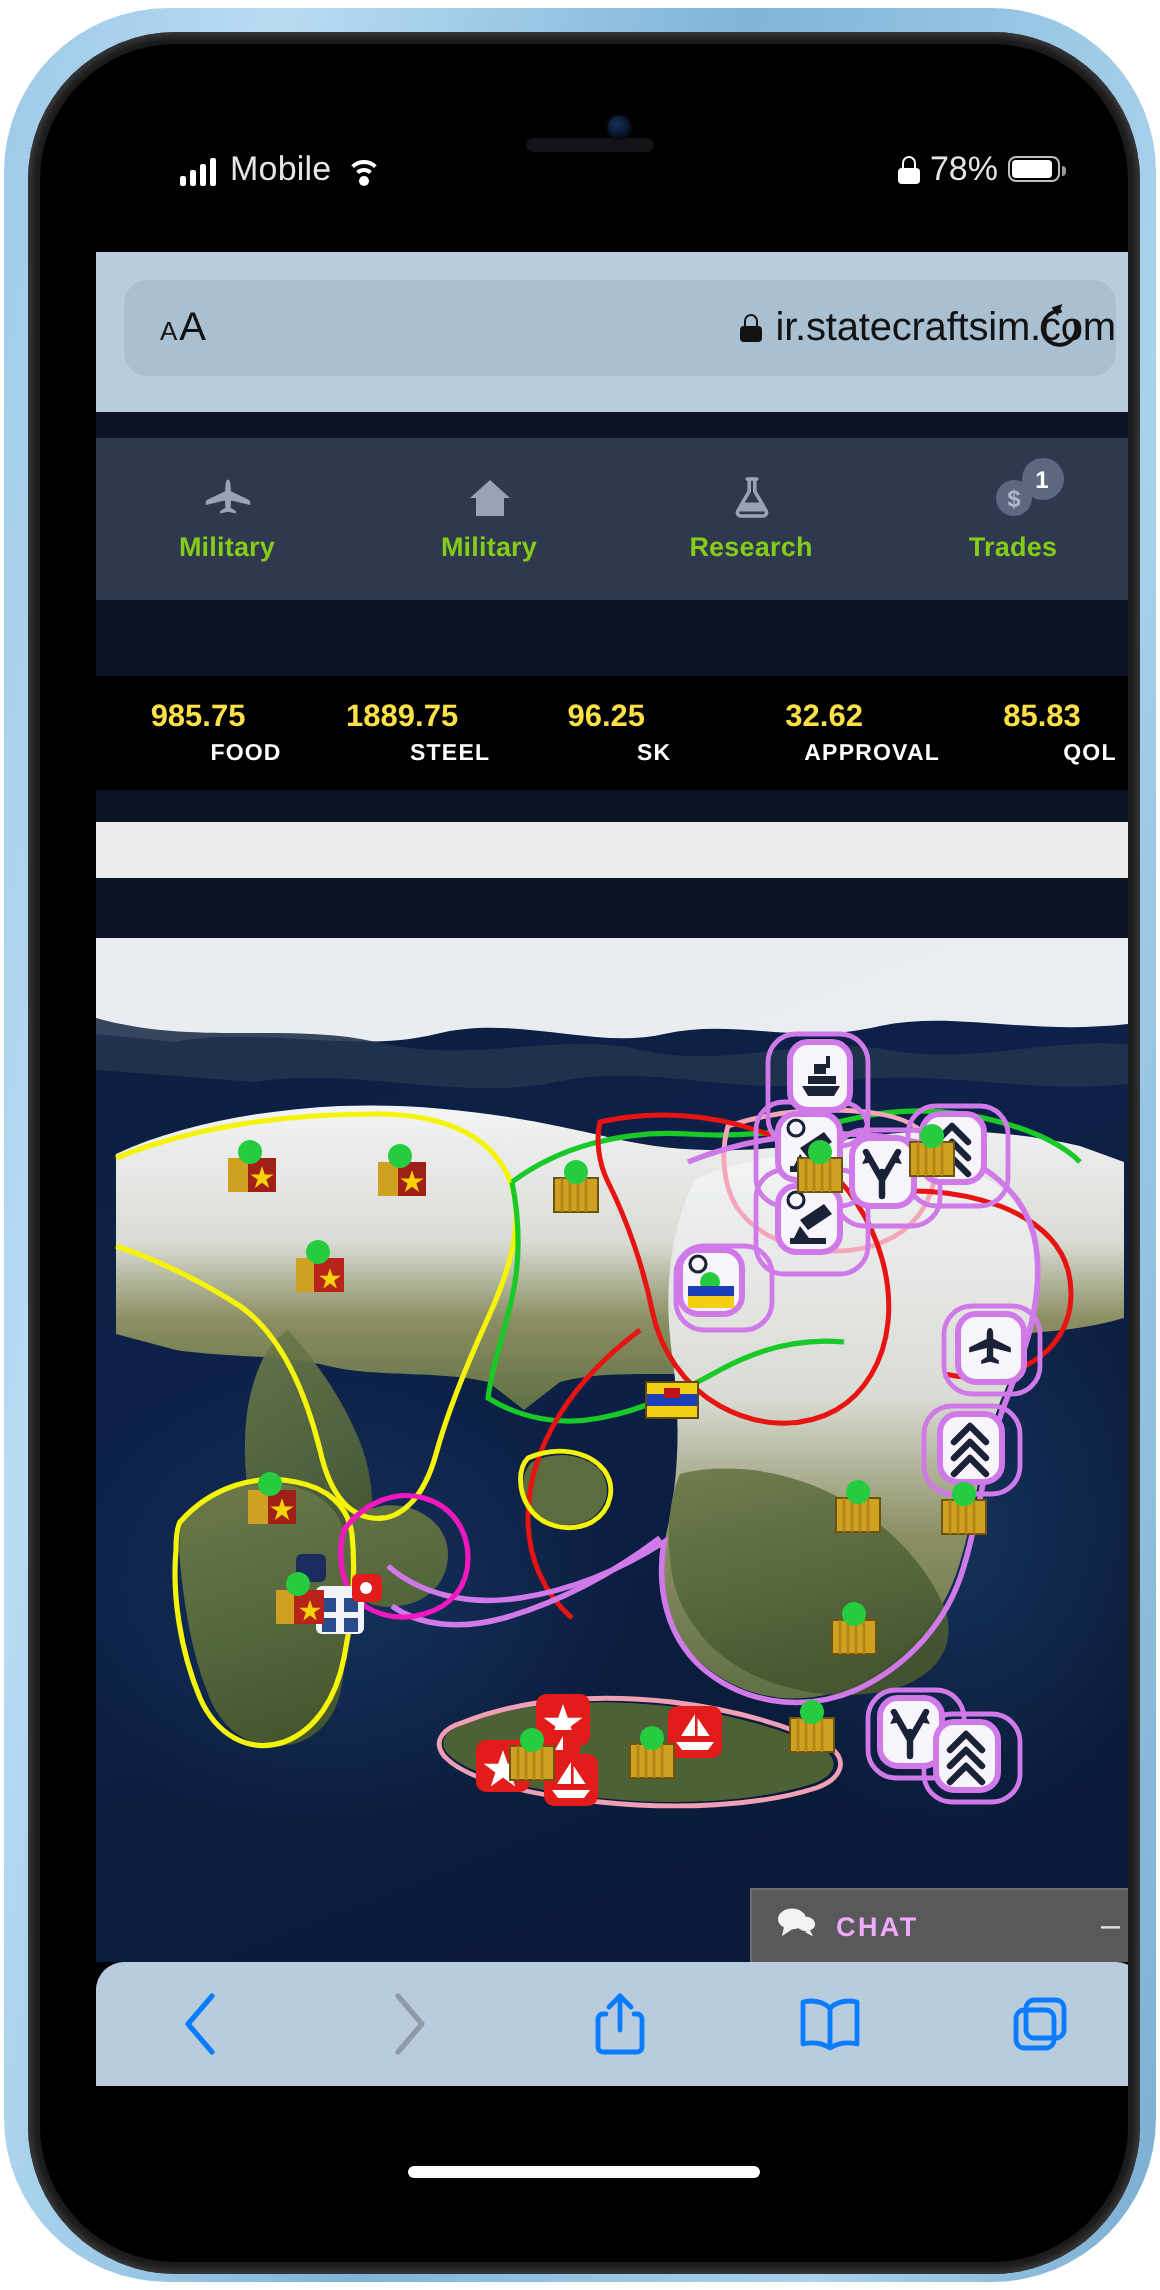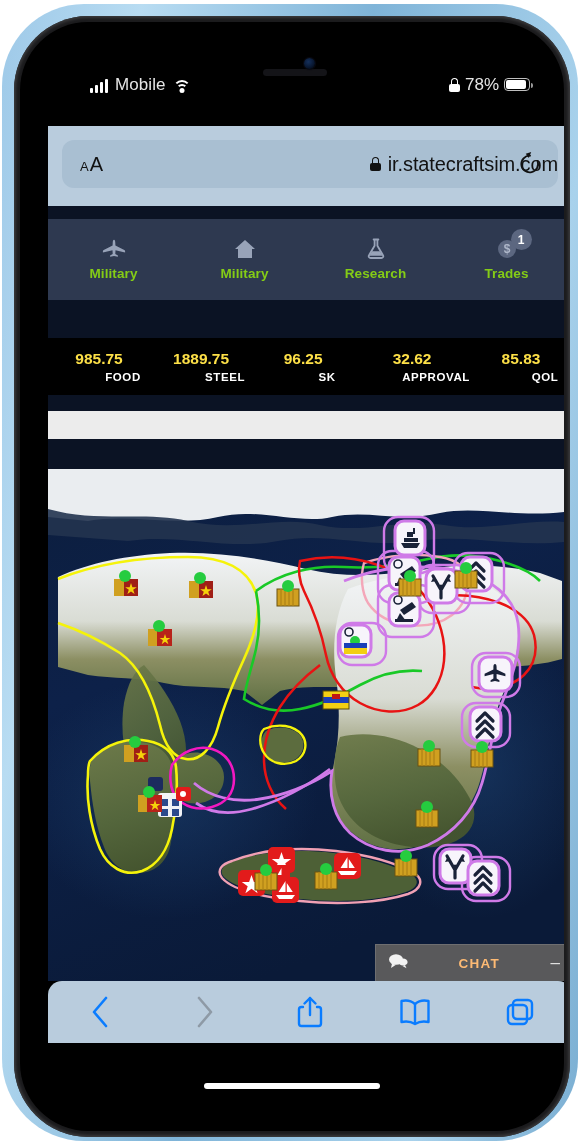--- a/index.html
+++ b/index.html
@@ -162,21 +162,21 @@
   
   #chat-bar {
     position: absolute; left: 327px; bottom: 0;
     width: 197px; height: 37px;
     background: #59595b;
     display: flex; align-items: center;
     padding: 0 12px; gap: 10px;
     border-top: 1px solid #6e6e70;
     border-left: 1px solid #6e6e70;
   }
-  #chat-label { color: #fdba74; font-size: 13.5px; font-weight: bold; letter-spacing: 1.2px; flex: 1; text-align: center; }
+  #chat-label { color: #f0abfc; font-size: 13.5px; font-weight: bold; letter-spacing: 1.2px; flex: 1; }
   #chat-minimize { color: #e4e4e4; font-size: 17px; line-height: 10px; }
 
   
   #safari-bottom {
     position: absolute; left: 28px; top: 959px;
     width: 524px; height: 62px;
     background: #b9ccdd;
     border-radius: 14px 14px 0 0;
     display: flex; align-items: center;
   }

